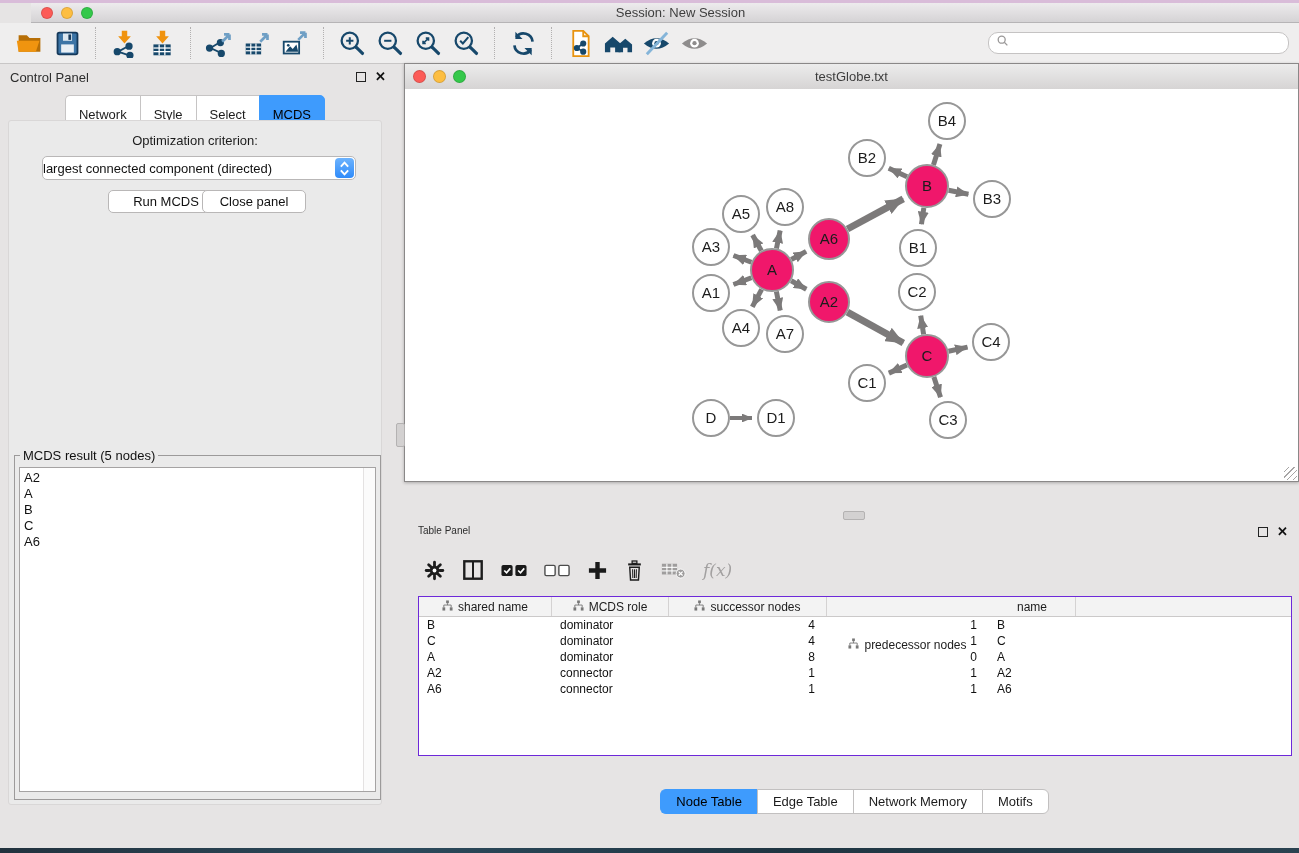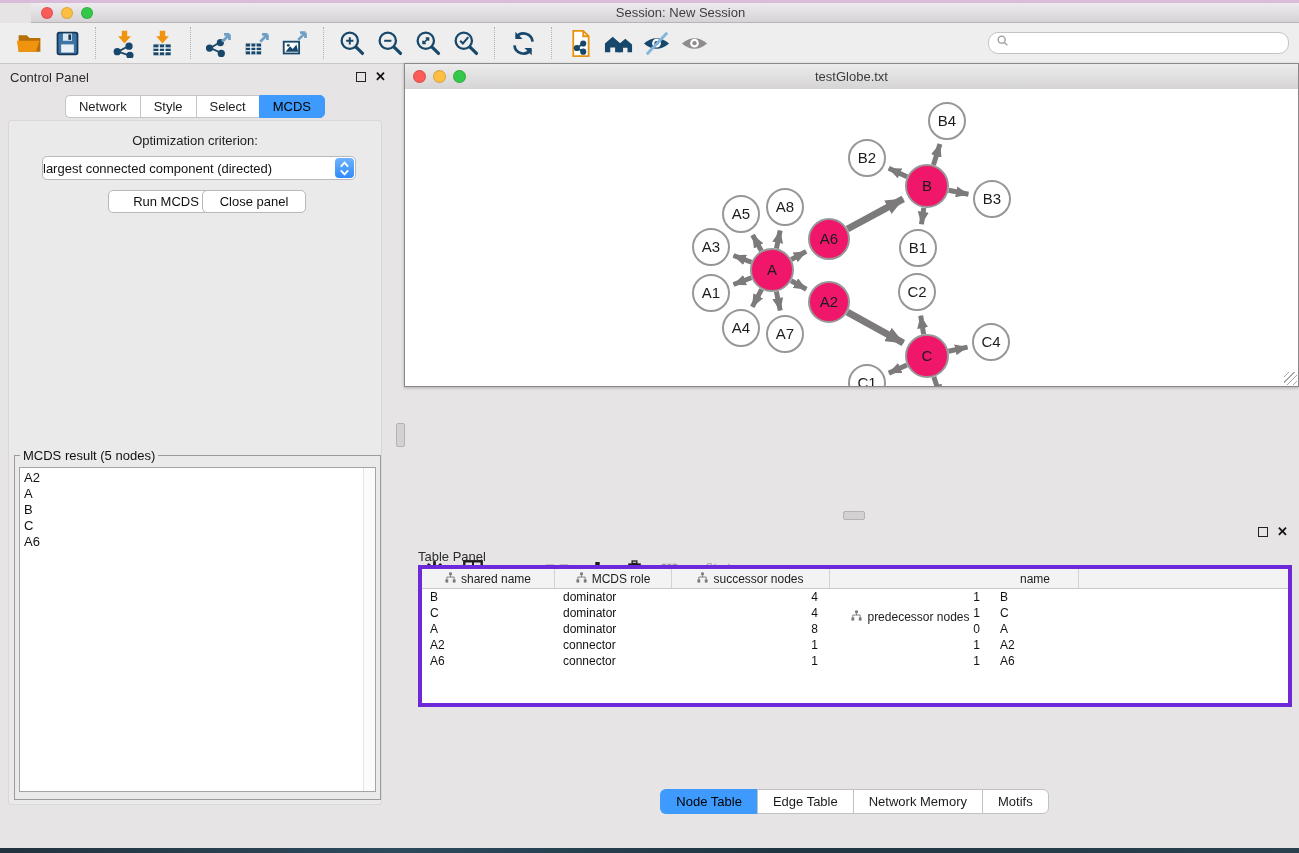--- a/index.html
+++ b/index.html
@@ -21,58 +21,58 @@
   .search-wrap{margin-left:auto;}
   .search-field{width:292px;height:20px;border:1px solid #c5c3c3;border-radius:10px;background:#fff;
                 display:flex;align-items:center;padding-left:7px;}
   
   .cp-title{position:absolute;left:10px;top:70px;font-size:13px;color:#2d2d2d;}
   .panel-btns{position:absolute;display:flex;gap:9px;align-items:center;}
   .float-ico{width:10px;height:10px;border:1.5px solid #222;box-sizing:border-box;display:inline-block;}
   .close-ico{font-size:13px;font-weight:bold;color:#111;line-height:10px;}
   .cp-tabs{position:absolute;left:0;top:95px;width:390px;display:flex;justify-content:center;}
   .cp-tab{font-size:13px;color:#1c1c1c;background:#fff;border:1px solid #c6c4c4;border-right:none;
-          padding:3px 13px;cursor:pointer;}
+          padding:11px 13px;cursor:pointer;}
   .cp-tab:first-child{border-radius:5px 0 0 5px;}
   .cp-tab:last-child{border-radius:0 5px 5px 0;border-right:1px solid #c6c4c4;}
   .cp-tab.active{background:#3e9bfd;border-color:#3e9bfd;color:#000000;}
   .cp-body{position:absolute;left:8px;top:120px;width:374px;height:685px;background:#eaeaea;
            border:1px solid #d9d7d7;border-radius:3px;box-sizing:border-box;}
   .opt-label{position:absolute;left:0;top:133px;width:390px;text-align:center;font-size:13px;color:#1c1c1c;}
   .combo{position:absolute;left:42px;top:156px;width:314px;height:24px;background:#fff;border:1px solid #b9b7b7;
          border-radius:5px;box-sizing:border-box;display:flex;align-items:center;cursor:pointer;}
   .combo-text{flex:1;font-size:13px;color:#111;white-space:nowrap;overflow:hidden;}
   .combo-step{width:19px;height:20px;margin-right:1px;border-radius:4px;
               background:linear-gradient(#6db3fd,#2f8bfa);display:flex;align-items:center;justify-content:center;}
   .push-btn{position:absolute;height:23px;background:#fff;border:1px solid #b9b7b7;border-radius:5px;
             font-size:13px;color:#111;display:flex;align-items:center;justify-content:center;cursor:pointer;box-sizing:border-box;}
   .fieldset{position:absolute;left:14px;top:455px;width:367px;height:345px;border:1px solid #9c9a9a;box-sizing:border-box;}
   .fieldset-legend{position:absolute;left:5px;top:-8px;background:#eaeaea;padding:0 3px;font-size:13px;color:#111;}
   .listbox{position:absolute;left:4px;top:11px;right:4px;bottom:7px;background:#fff;border:1px solid #a5a3a3;overflow:hidden;}
   .listbox-scroll{position:absolute;right:0;top:0;bottom:0;width:11px;background:#fbfbfb;border-left:1px solid #e4e2e2;}
   .list-item{font-size:13px;color:#111;line-height:16px;padding-left:4px;}
   
-  .net-window{position:absolute;left:404px;top:63px;width:895px;height:324px;border:1px solid #8a8888;
+  .net-window{position:absolute;left:404px;top:63px;width:895px;height:419px;border:1px solid #8a8888;
               box-sizing:border-box;background:#fff;box-shadow:0 1px 3px rgba(0,0,0,.25);}
   .net-titlebar{height:25px;background:linear-gradient(#ececec,#d6d4d4);border-bottom:1px solid #a8a6a6;position:relative;}
   .net-traffic{position:absolute;left:8px;top:6px;display:flex;gap:7px;}
   .light-sm{width:13px;height:13px;border-radius:50%;border:1px solid rgba(0,0,0,.15);box-sizing:border-box;}
   .net-title{text-align:center;font-size:13px;color:#3c3c3c;line-height:25px;}
   .net-canvas{position:absolute;left:0;top:25px;right:0;bottom:0;background:#fff;overflow:hidden;}
   .resize-grip{position:absolute;right:1px;bottom:1px;width:13px;height:13px;
      background:repeating-linear-gradient(135deg,transparent 0 3px,#a7a5a5 3px 4px);}
   .splitter-v{position:absolute;left:396px;top:423px;width:7px;height:22px;background:#d3d1d1;border:1px solid #b4b2b2;border-radius:2px;}
   .splitter-h{position:absolute;left:843px;top:511px;width:20px;height:7px;background:#d3d1d1;border:1px solid #b4b2b2;border-radius:2px;}
   
-  .tp-title{position:absolute;left:418px;top:525px;font-size:13px;color:#2d2d2d;margin-top:24px;}
+  .tp-title{position:absolute;left:418px;top:525px;font-size:10px;color:#2d2d2d;}
   .tp-toolbar{position:absolute;left:424px;top:552px;height:36px;display:flex;align-items:center;gap:17px;}
   .tp-ico{display:flex;align-items:center;justify-content:center;cursor:pointer;}
   .fx-label{font-family:"DejaVu Serif",serif;font-style:italic;font-size:17px;color:#a2a0a0;}
-  .tablebox{position:absolute;left:418px;top:565px;width:874px;height:142px;background:#fff;
-            border:4px solid #6d28d9;box-sizing:border-box;overflow:hidden;}
+  .tablebox{position:absolute;left:418px;top:596px;width:874px;height:160px;background:#fff;
+            border:1px solid #6d28d9;box-sizing:border-box;overflow:hidden;}
   .thead{display:flex;height:19px;background:#f3f3f3;border-bottom:1px solid #cbc9c9;}
   .th{display:flex;align-items:center;justify-content:center;gap:5px;font-size:12px;color:#1c1c1c;
       border-right:1px solid #d4d2d2;box-sizing:border-box;}
   .tr{display:flex;height:16px;align-items:center;}
   .td{font-size:12px;color:#111;box-sizing:border-box;white-space:nowrap;}
   .td.l{text-align:left;padding-left:8px;}
   .td.r{text-align:right;padding-right:12px;}
   .tp-tabs{position:absolute;left:410px;top:789px;width:889px;display:flex;justify-content:center;}
   .tp-tab{font-size:13px;color:#1c1c1c;background:#fff;border:1px solid #c2c0c0;border-right:none;
           padding:4px 15px;cursor:pointer;}

